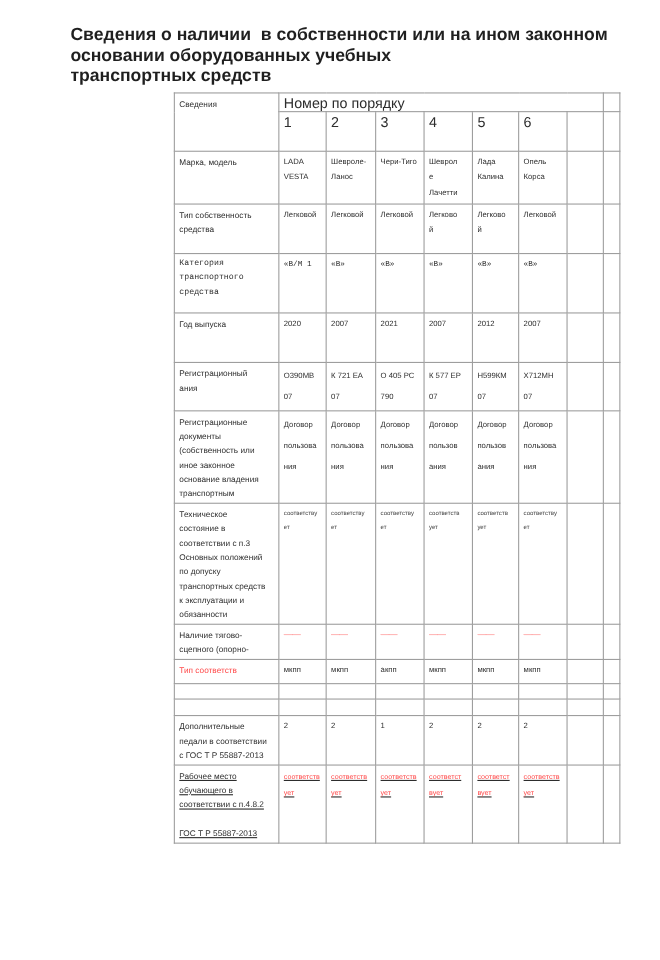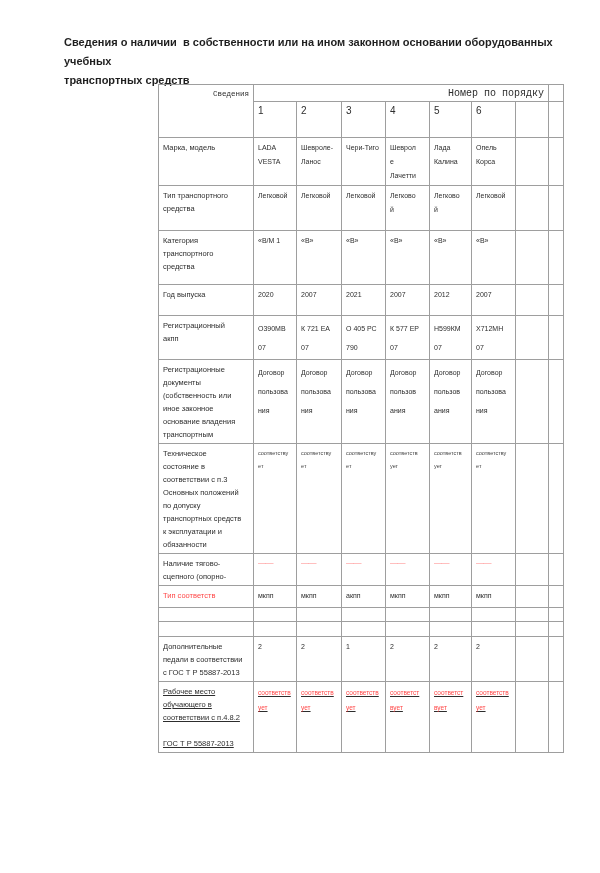--- a/index.html
+++ b/index.html
@@ -8,43 +8,43 @@
     --red:#ff4747;
     --dash:#ff8282;
   }
   *{box-sizing:border-box;}
   html,body{margin:0;padding:0;}
   body{
     width:600px;height:873px;background:#ffffff;position:relative;
     font-family:"Liberation Sans",sans-serif;color:var(--text);
   }
   .title{
-    position:absolute;left:64px;top:33px;width:502px;margin:0;
-    font-size:11px;font-weight:bold;line-height:19px;color:#1f1f1f;
+    position:absolute;left:64px;top:22px;width:502px;margin:0;
+    font-size:16px;font-weight:bold;line-height:19px;color:#1f1f1f;
     white-space:pre-wrap;
   }
   table.grid{
     position:absolute;left:158px;top:84px;
     border-collapse:collapse;table-layout:fixed;
   }
   .grid td{
     border:1px solid var(--border);
     vertical-align:top;
     padding:3px 4px 2px 4px;
     font-size:7px;line-height:14px;
     color:var(--text);
     white-space:pre-line;
     overflow:hidden;
   }
   .c0{width:95px}.c1{width:43px}.c2{width:45px}.c3{width:44px}.c4{width:44px}
   .c5{width:42px}.c6{width:44px}.c7{width:33px}.c8{width:15px}
   tr.hrow1{height:16px}
   tr.hrow2{height:36px}
-  .grid td.hcell{font-size:10px;line-height:11px;}
-  .grid td.center{text-align:right;font-family:Liberation Mono, monospace;}
+  .grid td.hcell{font-size:13px;line-height:11px;}
+  .grid td.center{text-align:left;}
   .grid td.lab{font-size:7.5px;line-height:13px;}
   .grid td.lab.redlab{color:var(--red);}
   .grid td.val.wide{line-height:19px;}
   .grid td.val.small{font-size:5.5px;line-height:13px;color:#444444;}
   .grid td.val.dash{color:var(--dash);font-size:8px;letter-spacing:-0.5px;line-height:12px;}
   .grid td.val.redval{color:var(--red);font-size:6.5px;line-height:15px;}
 </style>
 </head>
 <body>
 
@@ -94,60 +94,60 @@
 е
 Лачетти</td>
           <td class="val normal">Лада
 Калина</td>
           <td class="val normal">Опель
 Корса</td>
           <td class="val"></td>
           <td class="val"></td>
         </tr>
         <tr style="height: 45px;">
-          <td class="lab">Тип транспортного
+          <td class="lab">Тип собственность
 средства</td>
           <td class="val normal">Легковой</td>
           <td class="val normal">Легковой</td>
           <td class="val normal">Легковой</td>
           <td class="val normal">Легково
 й</td>
           <td class="val normal">Легково
 й</td>
           <td class="val normal">Легковой</td>
           <td class="val"></td>
           <td class="val"></td>
         </tr>
-        <tr style="height: 54px;">
+        <tr style="height: 54px; font-family: Liberation Mono, monospace;">
           <td class="lab">Категория
 транспортного
 средства</td>
           <td class="val normal">«В/М 1</td>
           <td class="val normal">«В»</td>
           <td class="val normal">«В»</td>
           <td class="val normal">«В»</td>
           <td class="val normal">«В»</td>
           <td class="val normal">«В»</td>
           <td class="val"></td>
           <td class="val"></td>
         </tr>
-        <tr style="height: 31px;">
+        <tr style="height: 45px;">
           <td class="lab">Год выпуска</td>
           <td class="val normal">2020</td>
           <td class="val normal">2007</td>
           <td class="val normal">2021</td>
           <td class="val normal">2007</td>
           <td class="val normal">2012</td>
           <td class="val normal">2007</td>
           <td class="val"></td>
           <td class="val"></td>
         </tr>
         <tr style="height: 43px;">
           <td class="lab">Регистрационный
-акпп</td>
+ания</td>
           <td class="val wide">О390МВ
 07</td>
           <td class="val wide">К 721 ЕА
 07</td>
           <td class="val wide">О 405 РС
 790</td>
           <td class="val wide">К 577 ЕР
 07</td>
           <td class="val wide">Н599КМ
 07</td>

